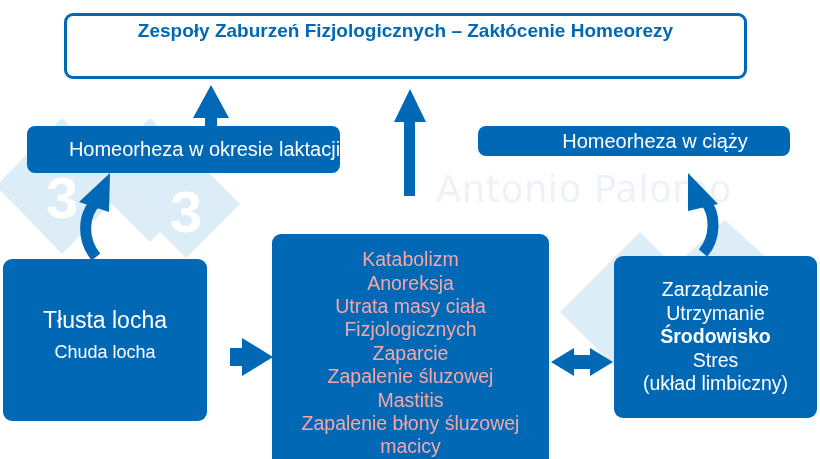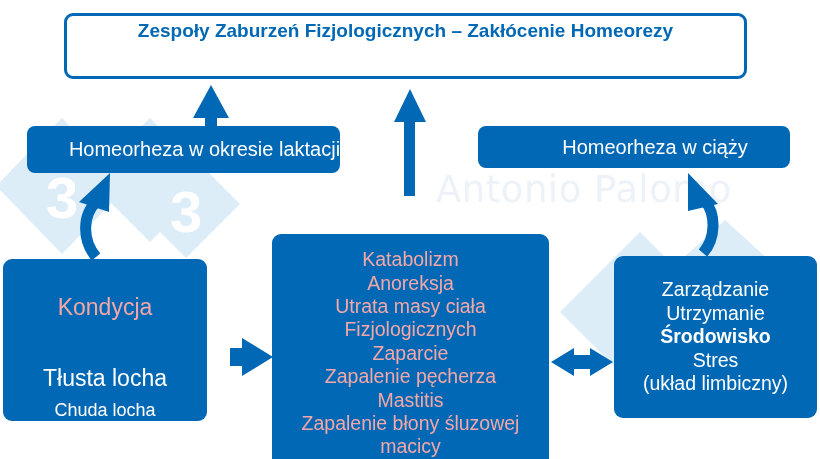--- a/index.html
+++ b/index.html
@@ -52,37 +52,36 @@
 <div class="wm-text">Antonio Palomo</div>
 
 <div class="title-box">
   <span class="title-text">Zespoły Zaburzeń Fizjologicznych – Zakłócenie Homeorezy</span>
 </div>
 
 <div class="box" style="left:27px; top:126px; width:313px; height:47px; border-radius:8px;">
   <span class="hdr-text">Homeorheza w okresie laktacji</span>
 </div>
 
-<div class="box" style="left:478px; top:126px; width:312px; height:42px; border-radius:8px;">
+<div class="box" style="left:478px; top:126px; width:312px; height:30px; border-radius:8px;">
   <span class="hdr-text">Homeorheza w ciąży</span>
 </div>
 
 <div class="box" style="left:3px; top:259px; width:204px; height:162px; justify-content:flex-start; padding-top:5px;">
-  <span class="pink" style="font-size:23px; line-height:30px;">Kondycja</span>
   <span style="font-size:23px; line-height:32px; margin-top:40px;text-align:center;">Tłusta locha</span>
   <span style="font-size:18px; line-height:32px;">Chuda locha</span>
 </div>
 
 <div class="box pink" style="left:272px; top:206px; width:277px; height:239px;">
   <span class="line">Katabolizm</span>
   <span class="line">Anoreksja</span>
   <span class="line">Utrata masy ciała</span>
   <span class="line">Fizjologicznych</span>
   <span class="line">Zaparcie</span>
-  <span class="line">Zapalenie pęcherza</span>
+  <span class="line">Zapalenie śluzowej</span>
   <span class="line">Mastitis</span>
   <span class="line">Zapalenie błony śluzowej</span>
   <span class="line">macicy</span>
 </div>
 
 <div class="box" style="left:614px; top:256px; width:203px; height:162px;">
   <span class="line-r">Zarządzanie</span>
   <span class="line-r">Utrzymanie</span>
   <span class="line-r bold">Środowisko</span>
   <span class="line-r">Stres</span>

